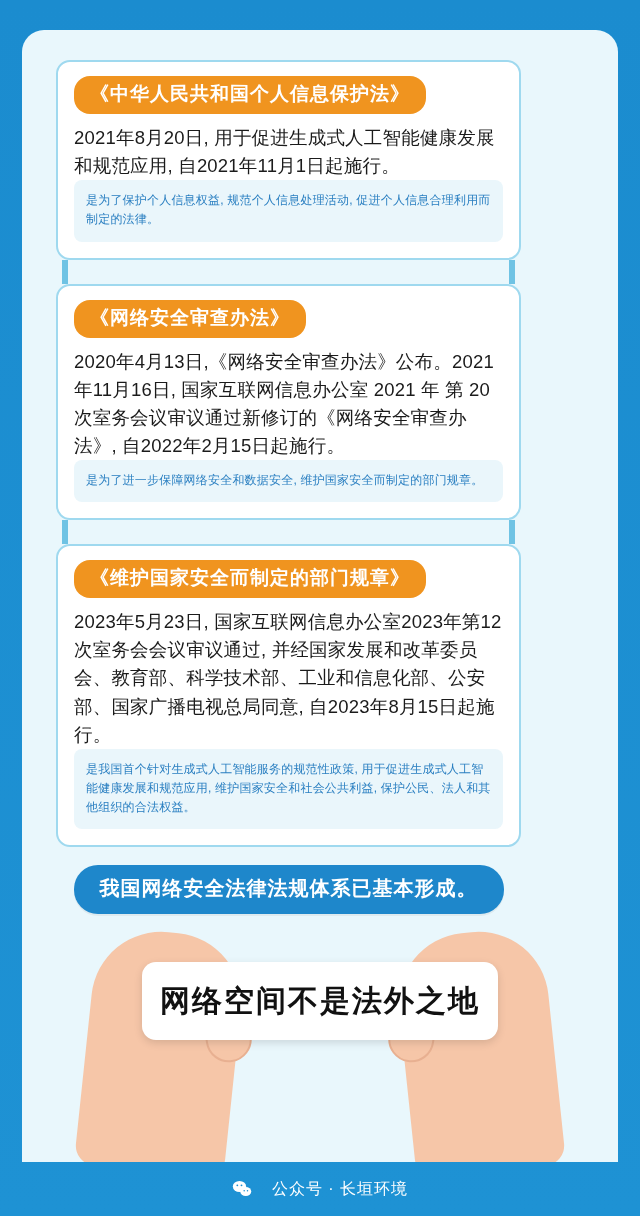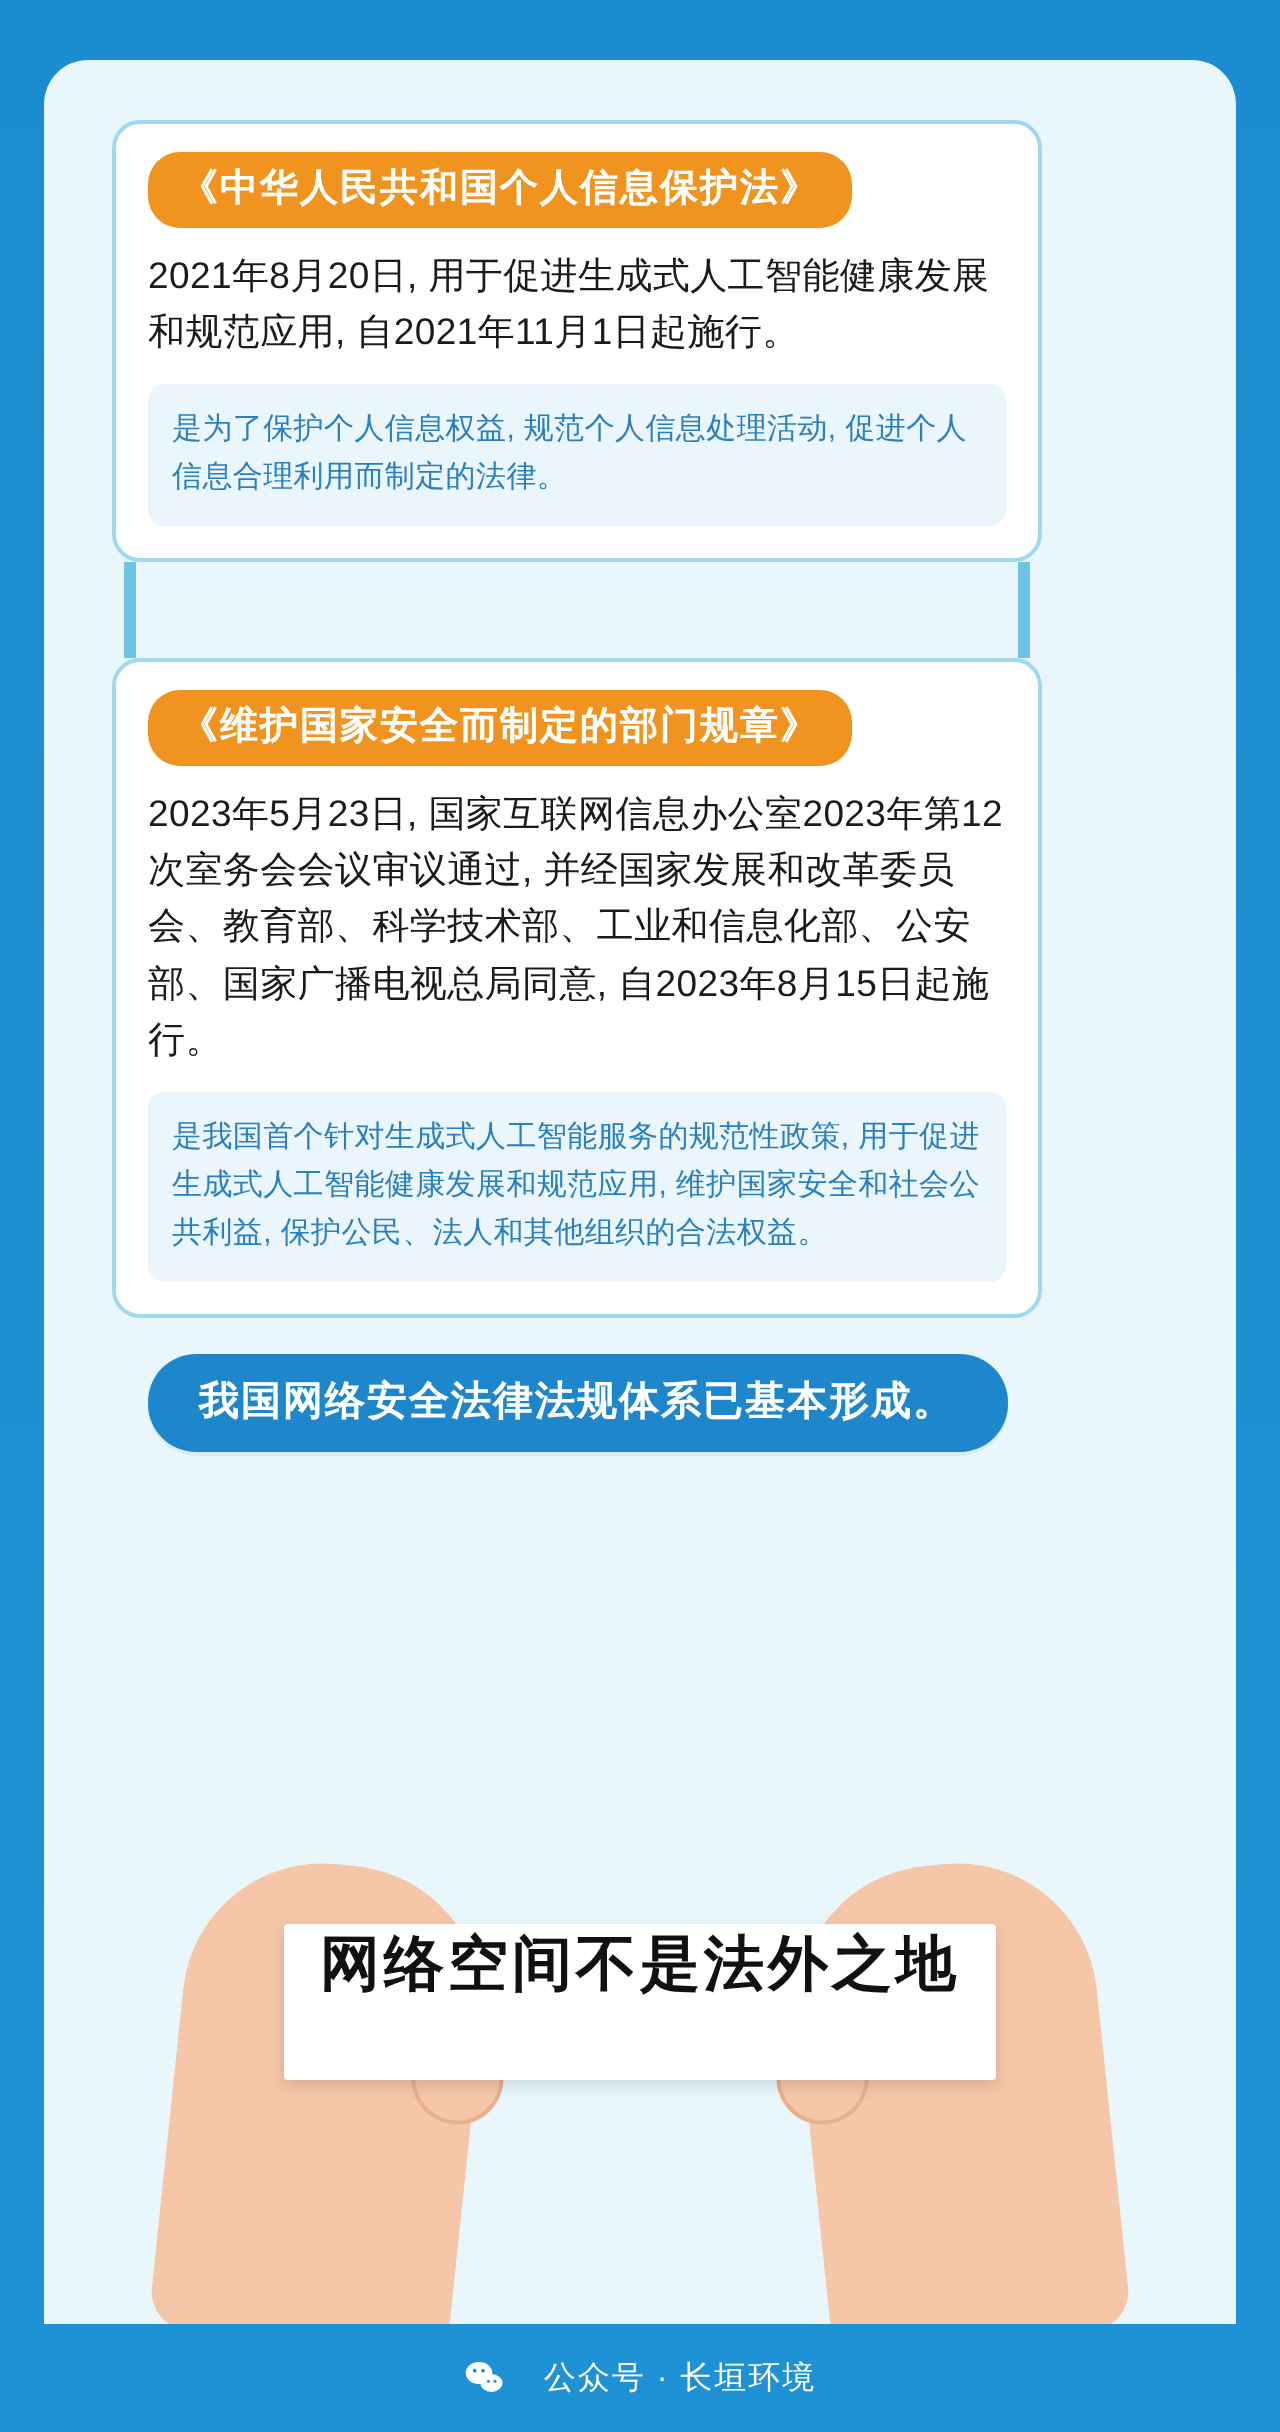--- a/index.html
+++ b/index.html
@@ -61,25 +61,24 @@
     border-radius: 16px;
     margin-bottom: 10px;
   }
   .body-text {
     font-size: 18.5px;
     line-height: 1.52;
     color: #1b1b1b;
     letter-spacing: 0.2px;
   }
   .note {
-    margin-top: 12px;
     background: #eaf6fb;
     border-radius: 8px;
     padding: 11px 12px 12px 12px;
-    font-size: 15px;
+    font-size: 12px;
     line-height: 1.6;
     color: #2a7fc1;
     letter-spacing: 0.2px;
   }
   .conclusion-wrap {
     margin: 18px 0 0 0;
     text-align: center;
   }
   .conclusion {
     display: inline-block;
@@ -122,23 +121,23 @@
     width: 28px; height: 36px;
     background: #fde5d6;
     border-radius: 14px;
     top: 10px; left: 9px;
   }
   .phone {
     position: absolute;
     left: 120px; bottom: 122px;
     width: 356px; height: 78px;
     background: #ffffff;
-    border-radius: 2px;
+    border-radius: 14px;
     box-shadow: 0 3px 8px rgba(0,0,0,0.13);
-    display: flex; align-items: flex-start; justify-content: center;
+    display: flex; align-items: center; justify-content: center;
   }
   .phone-text {
     font-family: "Liberation Serif", serif;
     font-size: 30px;
     font-weight: bold;
     color: #111111;
     letter-spacing: 2px;
   }
   .footer {
     position: absolute;
@@ -164,20 +163,25 @@
 
       <div style="height:30px"></div>
       <div class="card">
         <div class="badge">《中华人民共和国个人信息保护法》</div>
         <div class="body-text">2021年8月20日, 用于促进生成式人工智能健康发展和规范应用, 自2021年11月1日起施行。</div>
         <div class="note">是为了保护个人信息权益, 规范个人信息处理活动, 促进个人信息合理利用而制定的法律。</div>
       </div>
 
       <div class="connector"></div>
 
+      <div class="card">
+        <div class="badge">《网络安全审查办法》</div>
+        <div class="body-text">2020年4月13日,《网络安全审查办法》公布。2021年11月16日, 国家互联网信息办公室 2021 年 第 20 次室务会议审议通过新修订的《网络安全审查办法》, 自2022年2月15日起施行。</div>
+        <div class="note">是为了进一步保障网络安全和数据安全, 维护国家安全而制定的部门规章。</div>
+      </div>
 
       <div class="connector"></div>
 
       <div class="card">
         <div class="badge">《维护国家安全而制定的部门规章》</div>
         <div class="body-text">2023年5月23日, 国家互联网信息办公室2023年第12次室务会会议审议通过, 并经国家发展和改革委员会、教育部、科学技术部、工业和信息化部、公安部、国家广播电视总局同意, 自2023年8月15日起施行。</div>
         <div class="note">是我国首个针对生成式人工智能服务的规范性政策, 用于促进生成式人工智能健康发展和规范应用, 维护国家安全和社会公共利益, 保护公民、法人和其他组织的合法权益。</div>
       </div>
 
       <div class="conclusion-wrap">

